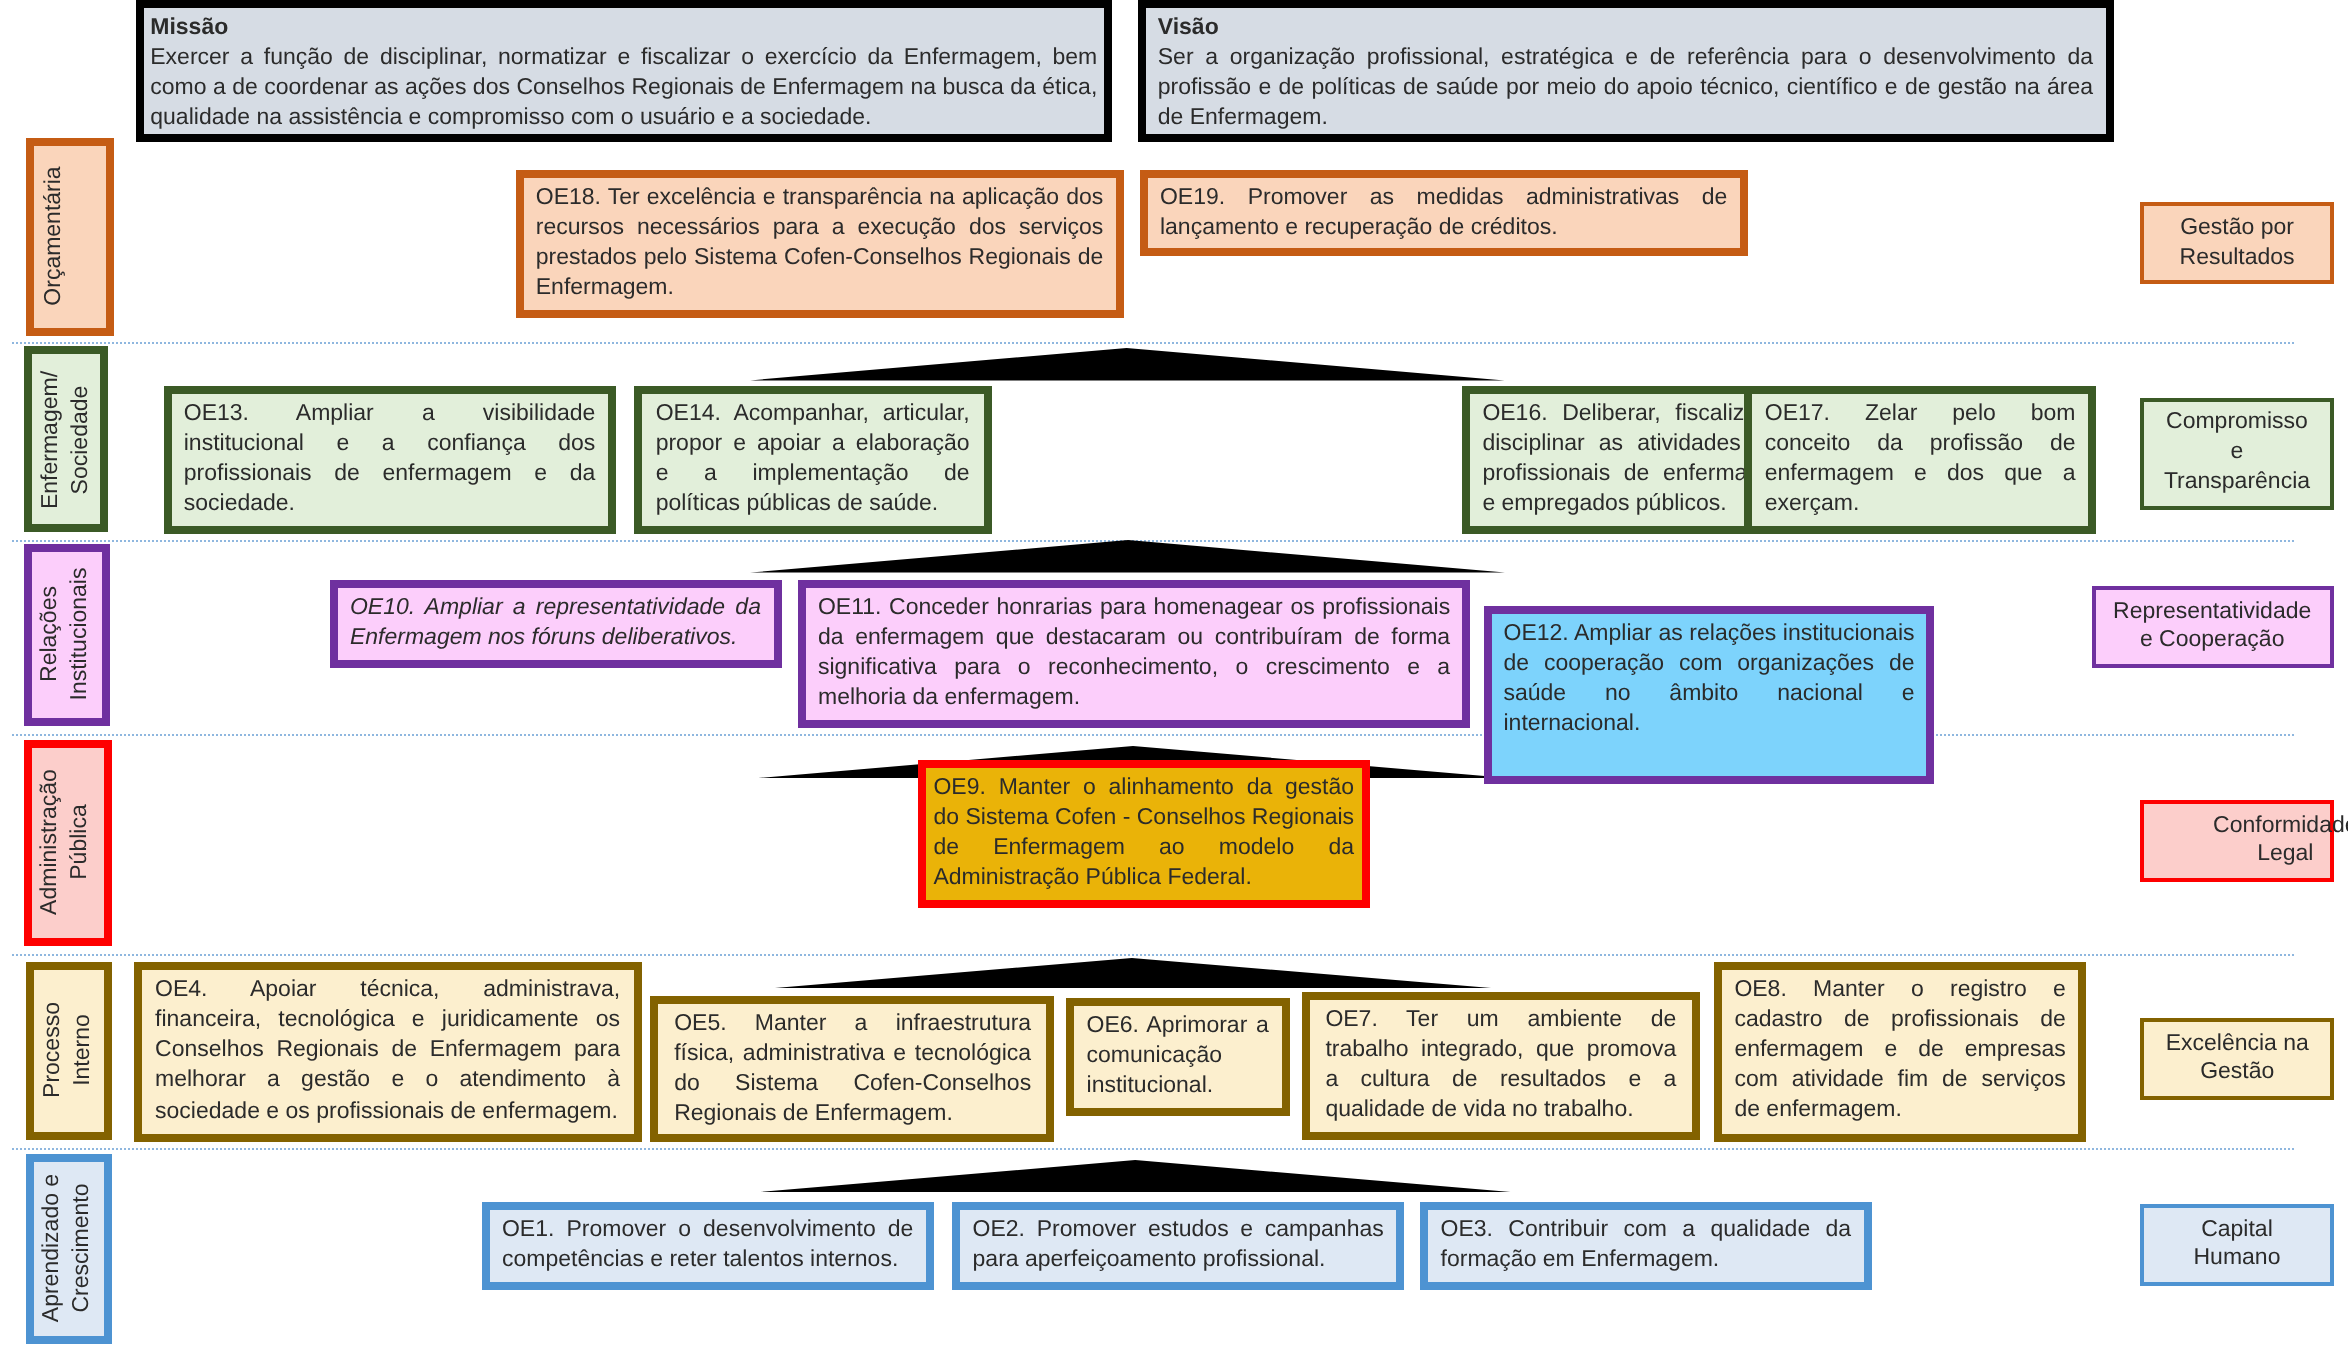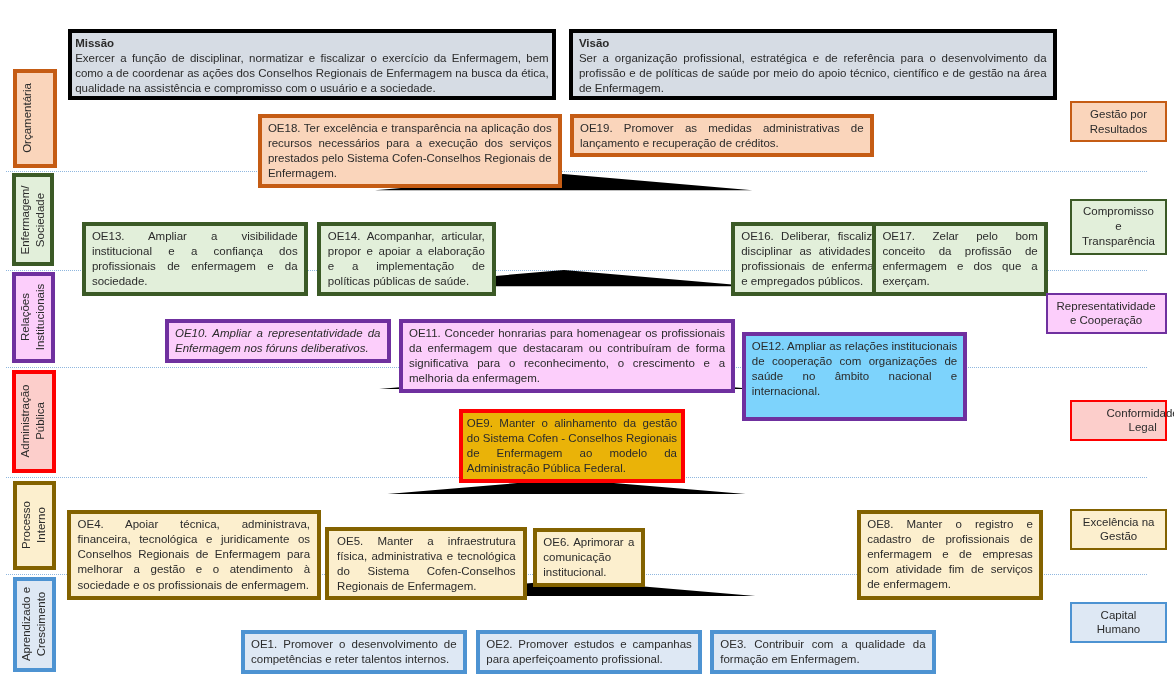--- a/index.html
+++ b/index.html
@@ -2,21 +2,21 @@
 <html lang="pt-BR"><head>
 <meta charset="utf-8">
 <title>Mapa Estrategico do Sistema Cofen</title>
 <style>
   html,body{margin:0;padding:0;background:#ffffff;}
   body{width:1174px;height:676px;overflow:hidden;
        font-family:"Liberation Sans", sans-serif;
        -webkit-font-smoothing:antialiased;}
   #stage{position:relative;width:1174px;height:676px;background:#fff;}
   .sep{position:absolute;left:6px;width:1141px;height:0;border-top:1px dotted #8FB7DF;}
-  .box{position:absolute;box-sizing:border-box;margin-top:29px;}
+  .box{position:absolute;box-sizing:border-box;}
   .txt{position:absolute;font-size:11.5px;line-height:15.1px;color:#2b2b2b;
        text-align:justify;hyphens:none;word-spacing:0;}
   .txt .ttl{font-weight:bold;display:block;text-align:left;}
   .plab{position:absolute;box-sizing:border-box;}
   .plab .rot{position:absolute;left:50%;top:50%;font-size:11.5px;line-height:15.2px;
              color:#2b2b2b;text-align:center;white-space:pre;
              transform:translate(-50%,-50%) rotate(-90deg);}
   .thm{position:absolute;box-sizing:border-box;display:flex;align-items:center;justify-content:center;}
   .thm .t{font-size:11.5px;line-height:14.85px;color:#2b2b2b;text-align:center;white-space:pre-line;}
   svg.arrow{position:absolute;display:block;}
@@ -83,20 +83,23 @@
     </div>
 <div class="box" style="left:66.9px;top:481.2px;width:253.8px;height:89.8px;border:4.2px solid #836200;background:#FCEFCE;">
       <div class="txt" style="left:6.65px;top:3.0px;width:232.50px;">OE4. Apoiar técnica, administrava, financeira, tecnológica e juridicamente os Conselhos Regionais de Enfermagem para melhorar a gestão e o atendimento à sociedade e os profissionais de enfermagem.</div>
     </div>
 <div class="box" style="left:325.2px;top:497.7px;width:202.3px;height:73.6px;border:4.2px solid #836200;background:#FCEFCE;">
       <div class="txt" style="left:7.90px;top:3.0px;width:178.50px;">OE5. Manter a infraestrutura física, administrativa e tecnológica do Sistema Cofen-Conselhos Regionais de Enfermagem.</div>
     </div>
 <div class="box" style="left:533.1px;top:498.9px;width:111.5px;height:58.9px;border:4.2px solid #836200;background:#FCEFCE;">
       <div class="txt" style="left:6.20px;top:3.0px;width:91.10px;">OE6. Aprimorar a comunicação institucional.</div>
     </div>
+<div class="box" style="left:650.9px;top:496.1px;width:199.1px;height:74.4px;border:4.2px solid #836200;background:#FCEFCE;">
+      <div class="txt" style="left:7.80px;top:3.0px;width:175.50px;">OE7. Ter um ambiente de trabalho integrado, que promova a cultura de resultados e a qualidade de vida no trabalho.</div>
+    </div>
 <div class="box" style="left:857.0px;top:480.9px;width:186.1px;height:89.9px;border:4.2px solid #836200;background:#FCEFCE;">
       <div class="txt" style="left:6.20px;top:3.0px;width:165.70px;">OE8. Manter o registro e cadastro de profissionais de enfermagem e de empresas com atividade fim de serviços de enfermagem.</div>
     </div>
 <div class="box" style="left:240.8px;top:600.9px;width:226.1px;height:43.7px;border:4.2px solid #4D93D2;background:#DEE8F4;">
       <div class="txt" style="left:6.20px;top:3.0px;width:205.70px;">OE1. Promover o desenvolvimento de competências e reter talentos internos.</div>
     </div>
 <div class="box" style="left:476.1px;top:600.9px;width:226.0px;height:43.7px;border:4.2px solid #4D93D2;background:#DEE8F4;">
       <div class="txt" style="left:6.20px;top:3.0px;width:205.60px;">OE2. Promover estudos e campanhas para aperfeiçoamento profissional.</div>
     </div>
 <div class="box" style="left:710.1px;top:600.9px;width:225.7px;height:43.7px;border:4.2px solid #4D93D2;background:#DEE8F4;">

